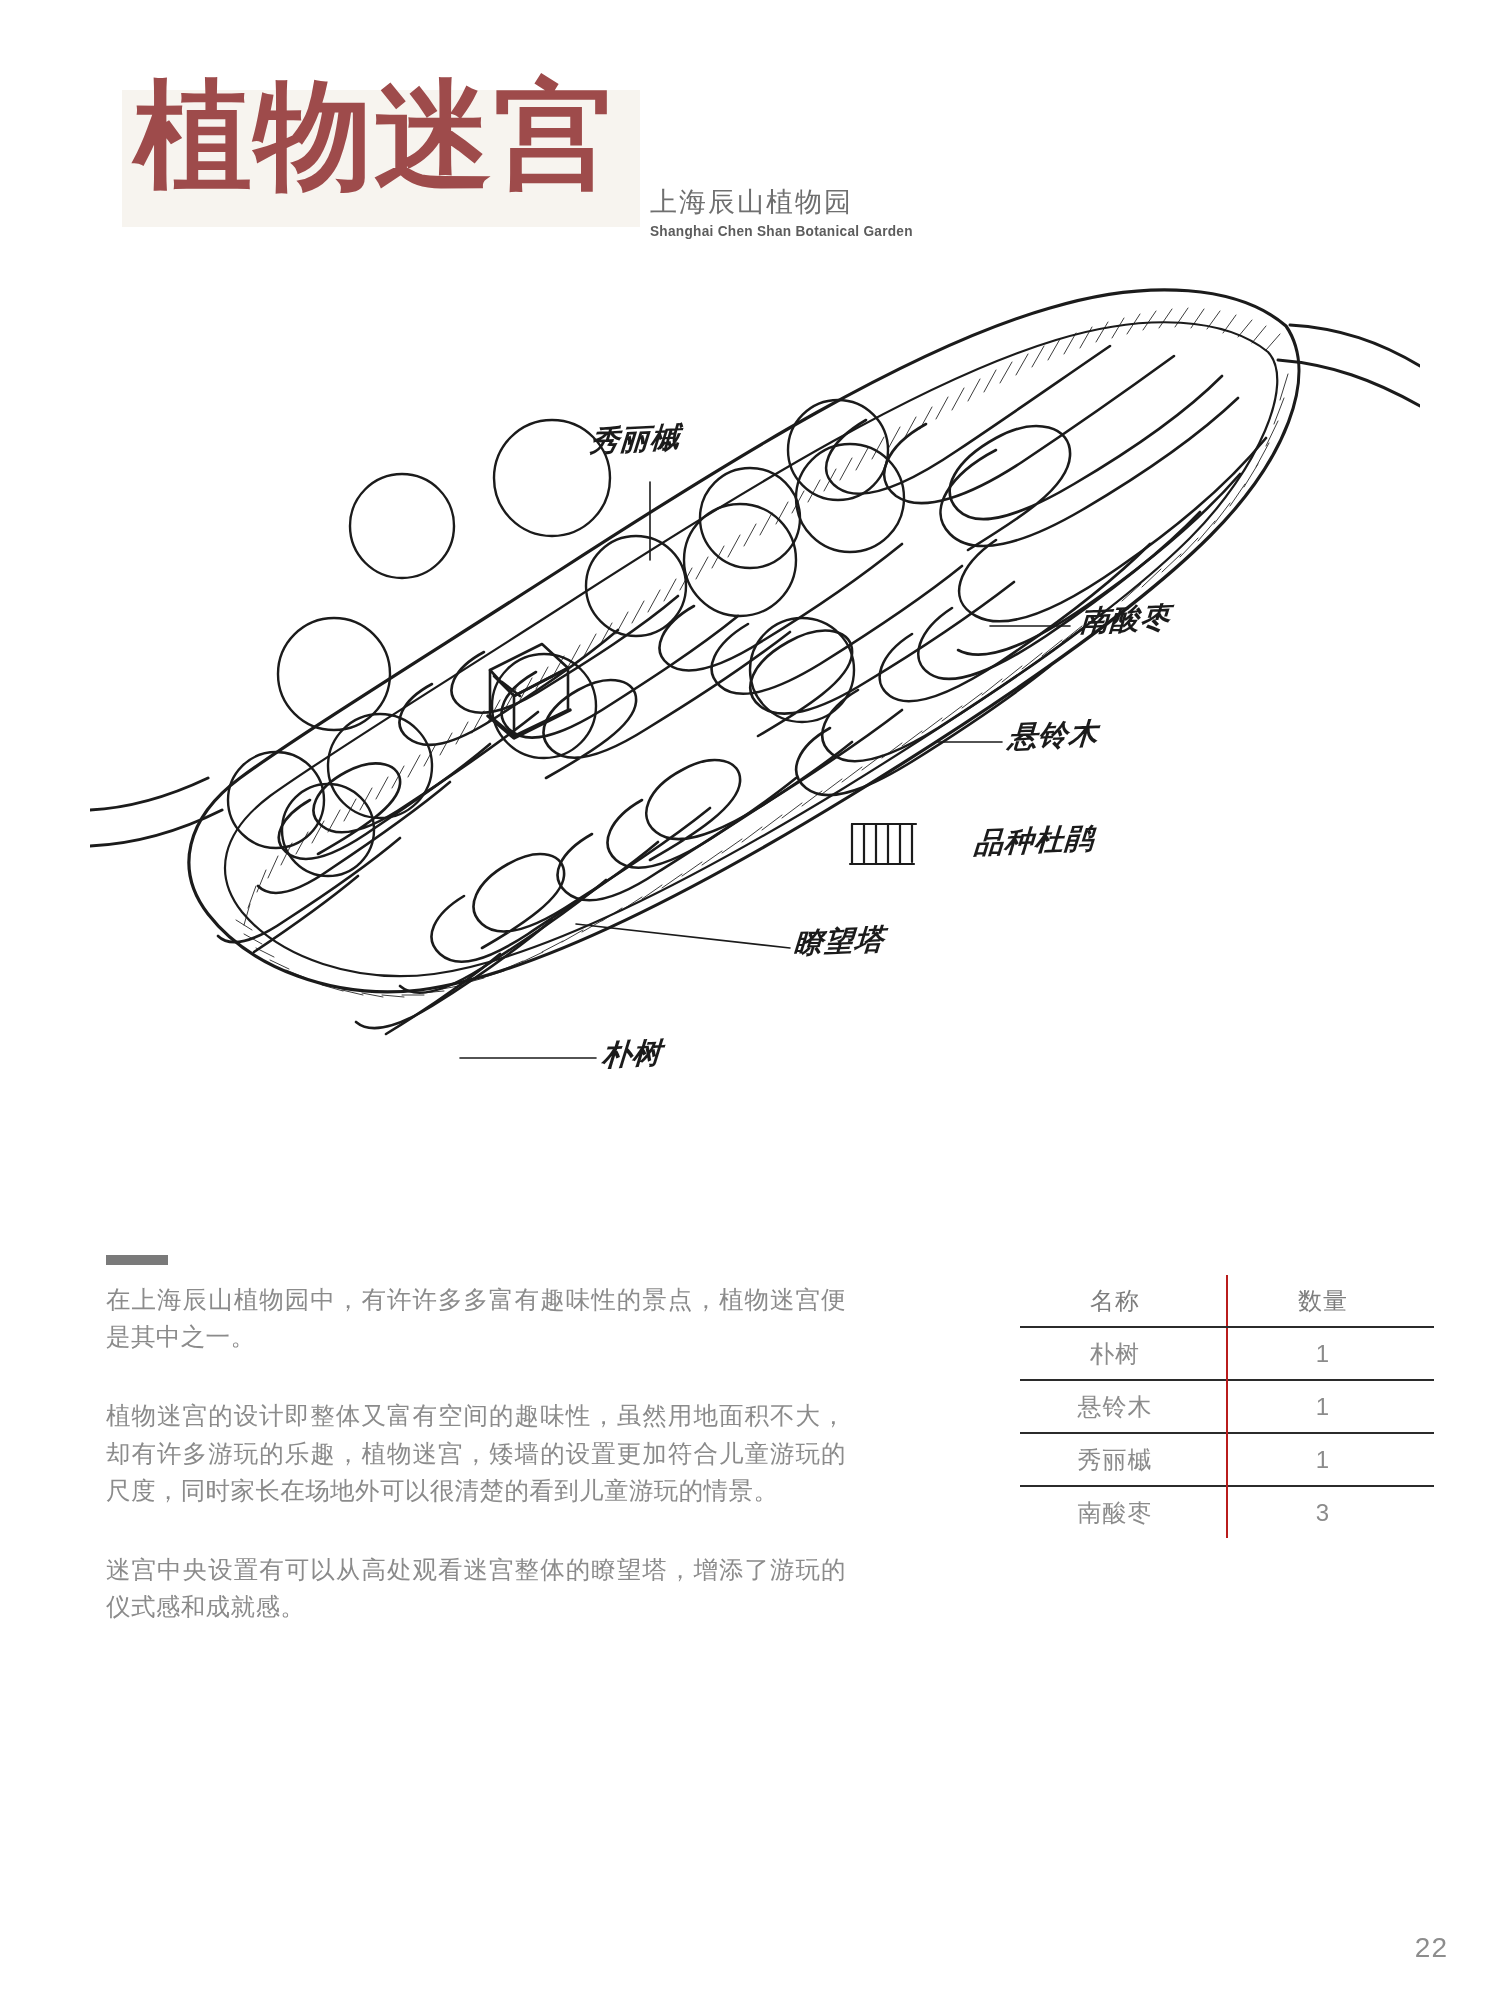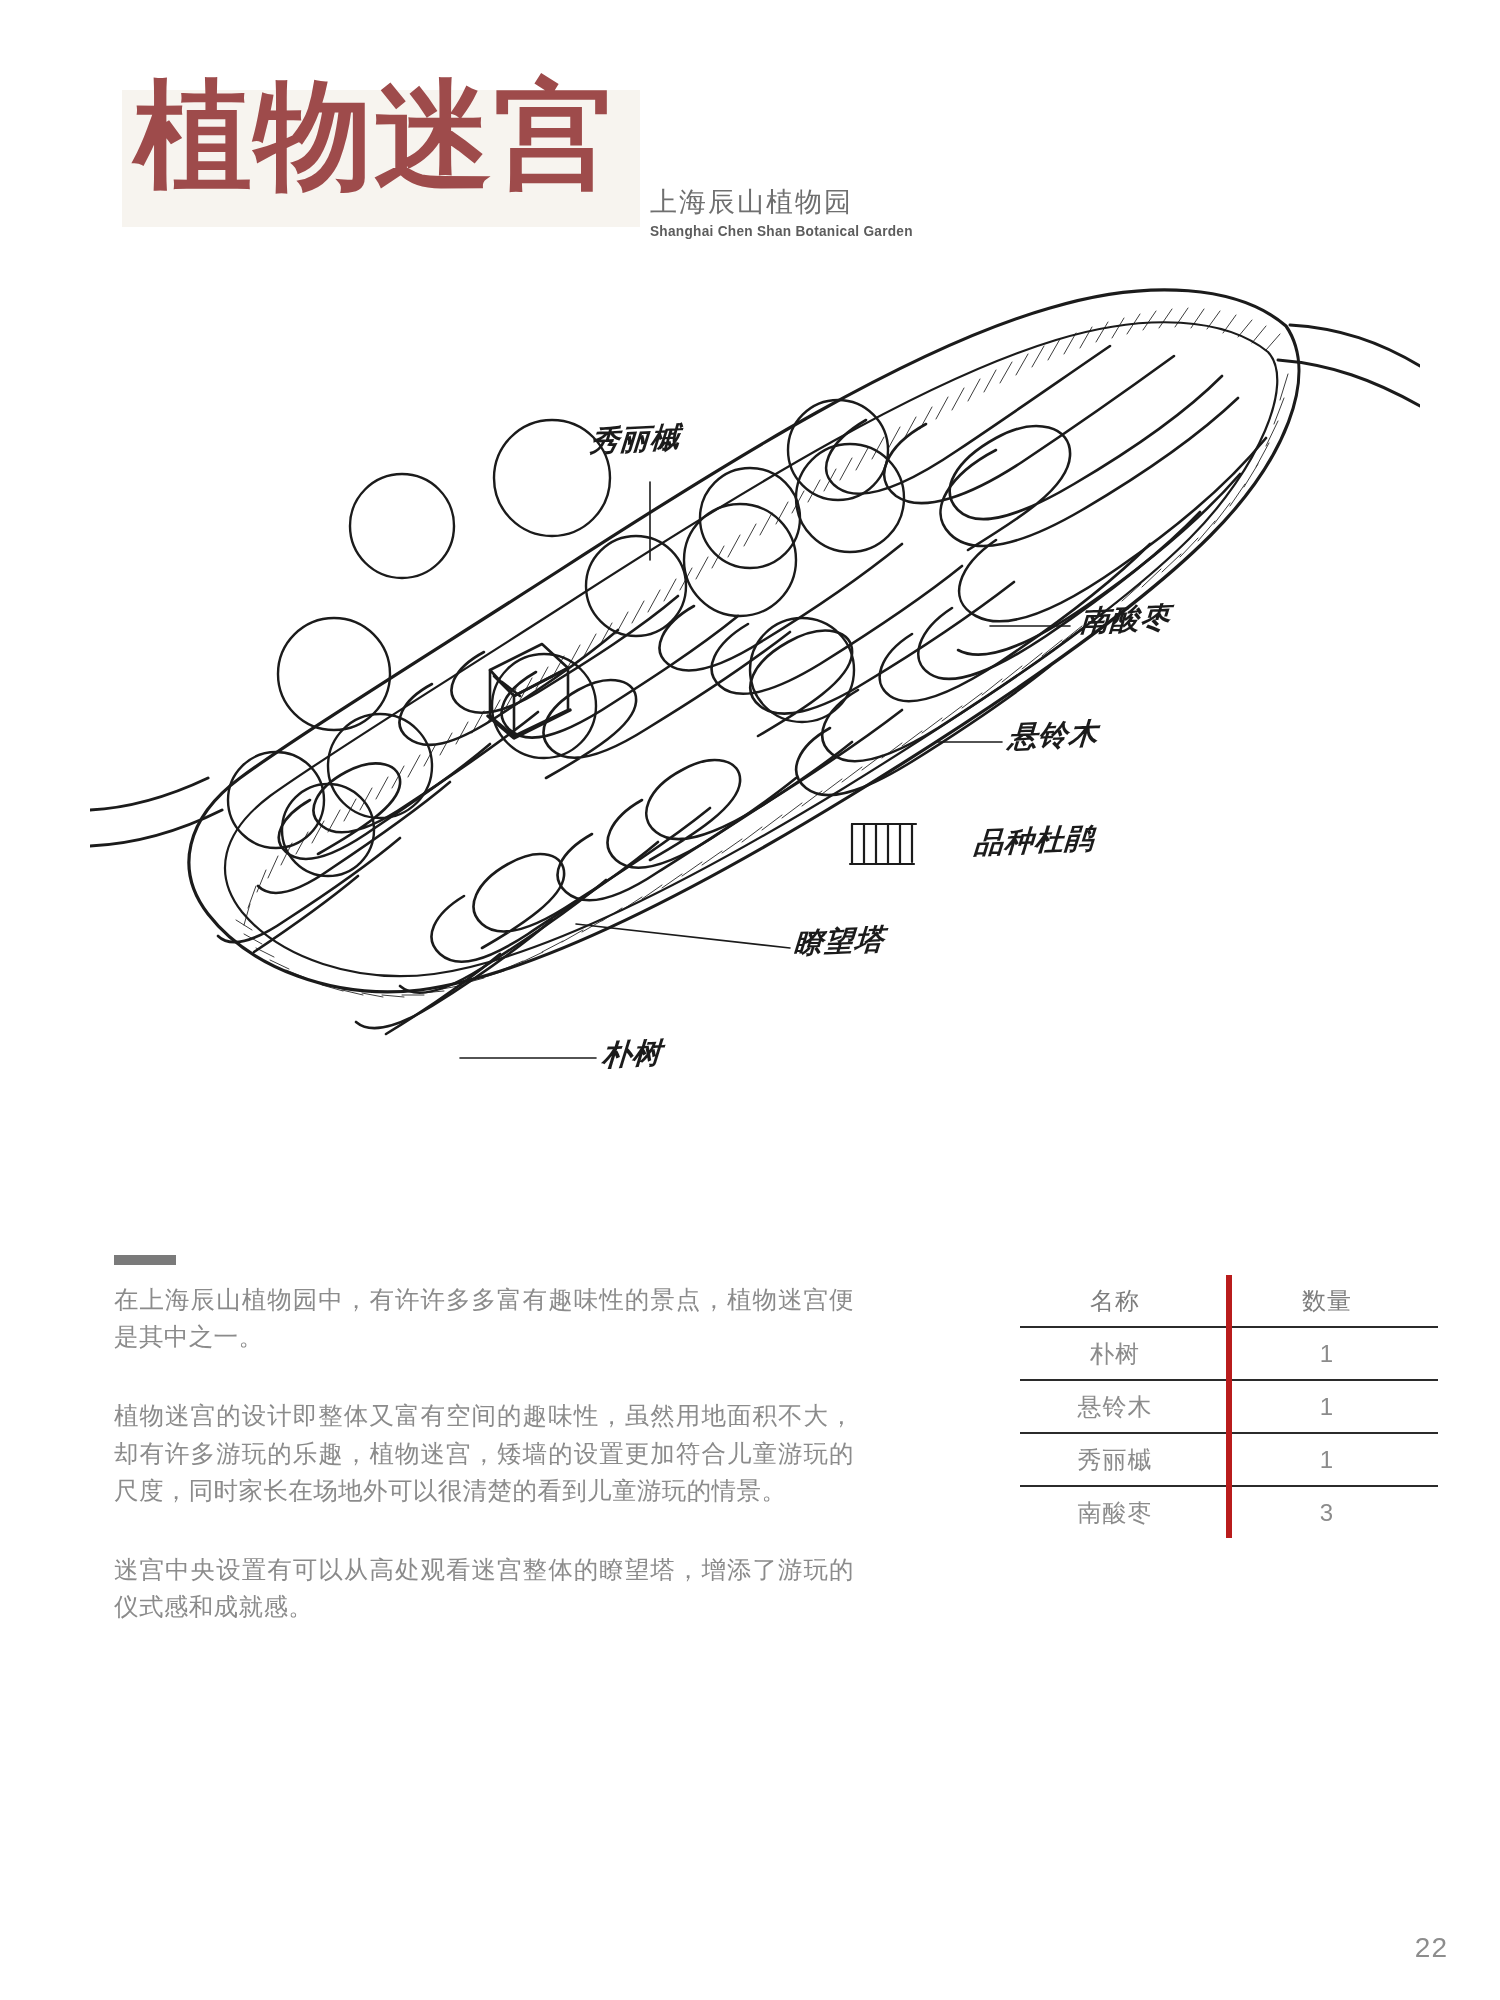--- a/index.html
+++ b/index.html
@@ -79,21 +79,21 @@
     font-weight: 700;
     font-style: italic;
     letter-spacing: 1px;
     transform: skewX(-6deg) rotate(-2.5deg);
     transform-origin: left center;
   }
 
   
   #body-col {
     position: absolute;
-    left: 114px; top: 1255px;
+    left: 106px; top: 1255px;
     width: 740px;
   }
   #accent-bar {
     width: 62px; height: 10px;
     background: #7a7a7a;
     margin-bottom: 16px;
   }
   .para {
     font-size: 24.5px;
     line-height: 1.52;
@@ -121,21 +121,21 @@
     color: #8b8b8b;
     text-align: center;
     padding: 10px 16px 9px 0;
     letter-spacing: 1px;
   }
   #plant-table th { color: #7d7d7d; }
   #plant-table thead th { border-bottom: 2px solid #2b2b2b; }
   #plant-table tbody tr { border-bottom: 2px solid #2b2b2b; }
   #plant-table tbody tr:last-child { border-bottom: none; }
   #plant-table .col-name { width: 190px; }
-  #plant-table .col-qty  { width: 190px; border-left: 6px solid #b91c1c; }
+  #plant-table .col-qty  { width: 190px; border-left: 2px solid #b91c1c; }
 
   
   #page-number {
     position: absolute;
     right: 52px; bottom: 36px;
     font-size: 28px;
     color: #8d8d8d;
     letter-spacing: 1px;
   }
 </style>

